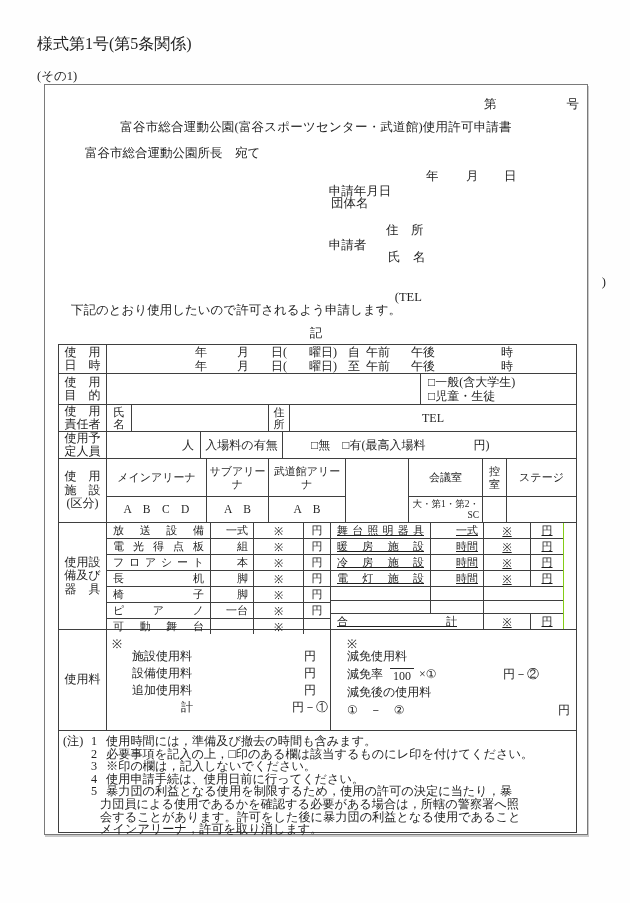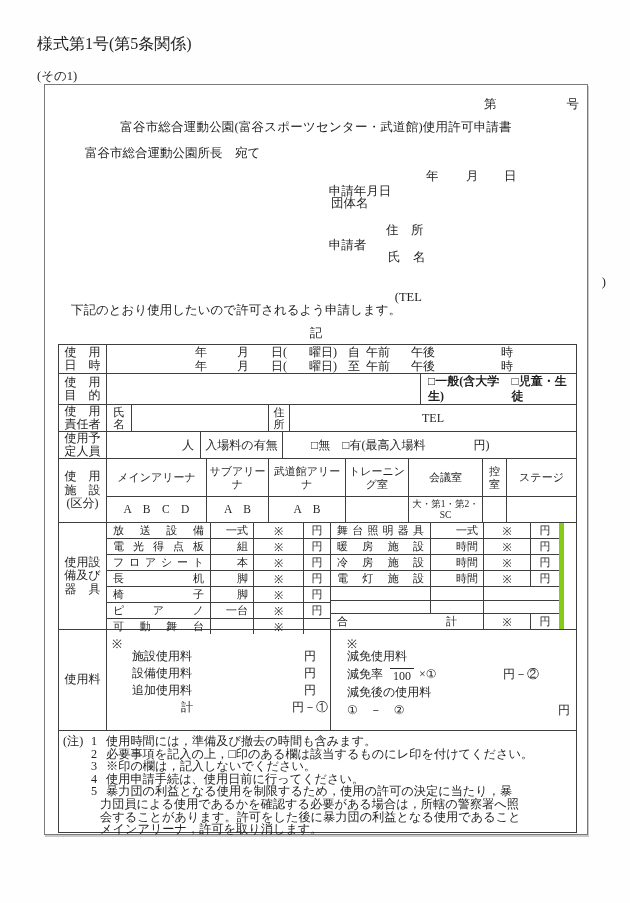--- a/index.html
+++ b/index.html
@@ -58,49 +58,49 @@
   .dtcell { flex:1; display:flex; flex-direction:column; justify-content:space-around; }
   .dtline { position:relative; height:14px; }
   .dtline span { position:absolute; top:0; line-height:14px; white-space:pre; }
   .t-year{left:88px;} .t-month{left:130px;} .t-day{left:164px;} .t-week{left:202px;}
   .t-bound{left:241px;} .t-am{left:259px;} .t-pm{left:304px;} .t-hour{left:394px;}
 
   
   .r2 { height:31px; }
   .purpose-blank { flex:1; }
   .cat-cell { flex:0 0 76px; display:flex; align-items:center; justify-content:center; }
-  .opt-cell { flex:0 0 155px; display:flex; flex-direction:row; justify-content:center; padding-left:7px; line-height:14.5px;font-weight:bold; }
+  .opt-cell { flex:0 0 155px; display:flex; flex-direction:column; justify-content:center; padding-left:7px; line-height:14.5px; }
 
   
   .r3 { height:27px; }
   .vlbl { flex:0 0 25px; display:flex; align-items:center; justify-content:center; text-align:center; line-height:12px; font-size:11.5px; padding:0 1px; }
   .vlbl-sm { flex:0 0 21px; font-size:11px; }
   .mgr-blank { flex:1; }
   .tel-cell { flex:0 0 286px; display:flex; align-items:center; justify-content:center; }
 
   
   .r4 { height:27px; }
   .person-cell { flex:0 0 94px; display:flex; align-items:center; justify-content:flex-end; padding-right:6px; }
   .fee-lbl { flex:0 0 82px; display:flex; align-items:center; justify-content:center; }
   .fee-opt { flex:1; display:flex; align-items:center; padding-left:28px; white-space:pre; }
 
   
   .r5 { height:64px; }
   .fac-col { display:flex; flex-direction:column; }
   .fac-col .fname { height:38px; border-bottom:1px solid #3f3f3f; display:flex; align-items:center; justify-content:center; text-align:center; font-size:11px; line-height:12.5px; padding:0 2px; }
-  .fac-col .fopt { flex:1; display:flex; align-items:center; justify-content:center; text-align:center; font-size:11.5px; white-space:pre-wrap; }
+  .fac-col .fopt { flex:1; display:flex; align-items:center; justify-content:center; text-align:right; font-size:11.5px; white-space:pre-wrap; }
   .fc0{flex:0 0 100px;} .fc1{flex:0 0 62px;} .fc2{flex:0 0 77px;} .fc3{flex:0 0 63px;}
   .fc4{flex:0 0 74px;} .fc5{flex:0 0 24px;} .fc6{flex:1;}
   .fc4 .fopt { font-size:9.5px; line-height:10.5px; padding:0 3px; }
 
   
   .r6 { height:107px; }
   .eq-sub { display:flex; flex-direction:column; font-size:11px; }
   .eq-left { flex:0 0 224px; border-right:1px solid #3f3f3f; }
-  .eq-right { flex:0 0 233px; border-right:5px solid #84cc16; }
+  .eq-right { flex:0 0 233px; border-right:1px solid #84cc16;text-decoration:underline; }
   .eq-strip { flex:1; }
   .eq-row { flex:1; display:flex; border-bottom:1px solid #3f3f3f; }
   .eq-row:last-child { border-bottom:none; }
   .eq-row > div { display:flex; align-items:center; }
   .eqn { padding:0 6px; display:block !important; line-height:14px; }
   .just { text-align:justify; text-align-last:justify; }
   .eq-left .eqn { flex:0 0 104px; border-right:1px solid #3f3f3f; }
   .eq-left .eqq { flex:0 0 43px; border-right:1px solid #3f3f3f; justify-content:flex-end; padding-right:5px; }
   .eq-left .eqm { flex:0 0 50px; border-right:1px solid #3f3f3f; justify-content:center; }
   .eq-left .eqy { flex:1; justify-content:center; }
@@ -238,21 +238,20 @@
         </div>
         <div class="cell fac-col fc1 br">
           <div class="fname">サブアリーナ</div>
           <div class="fopt">A　B</div>
         </div>
         <div class="cell fac-col fc2 br">
           <div class="fname">武道館アリーナ</div>
           <div class="fopt">A　B</div>
         </div>
         <div class="cell fac-col fc3 br">
-          <div class="fname">トレーニング室</div>
           <div class="fopt"></div>
         </div>
         <div class="cell fac-col fc4 br">
           <div class="fname">会議室</div>
           <div class="fopt">大・第1・第2・SC</div>
         </div>
         <div class="cell fac-col fc5 br">
           <div class="fname">控室</div>
           <div class="fopt"></div>
         </div>

